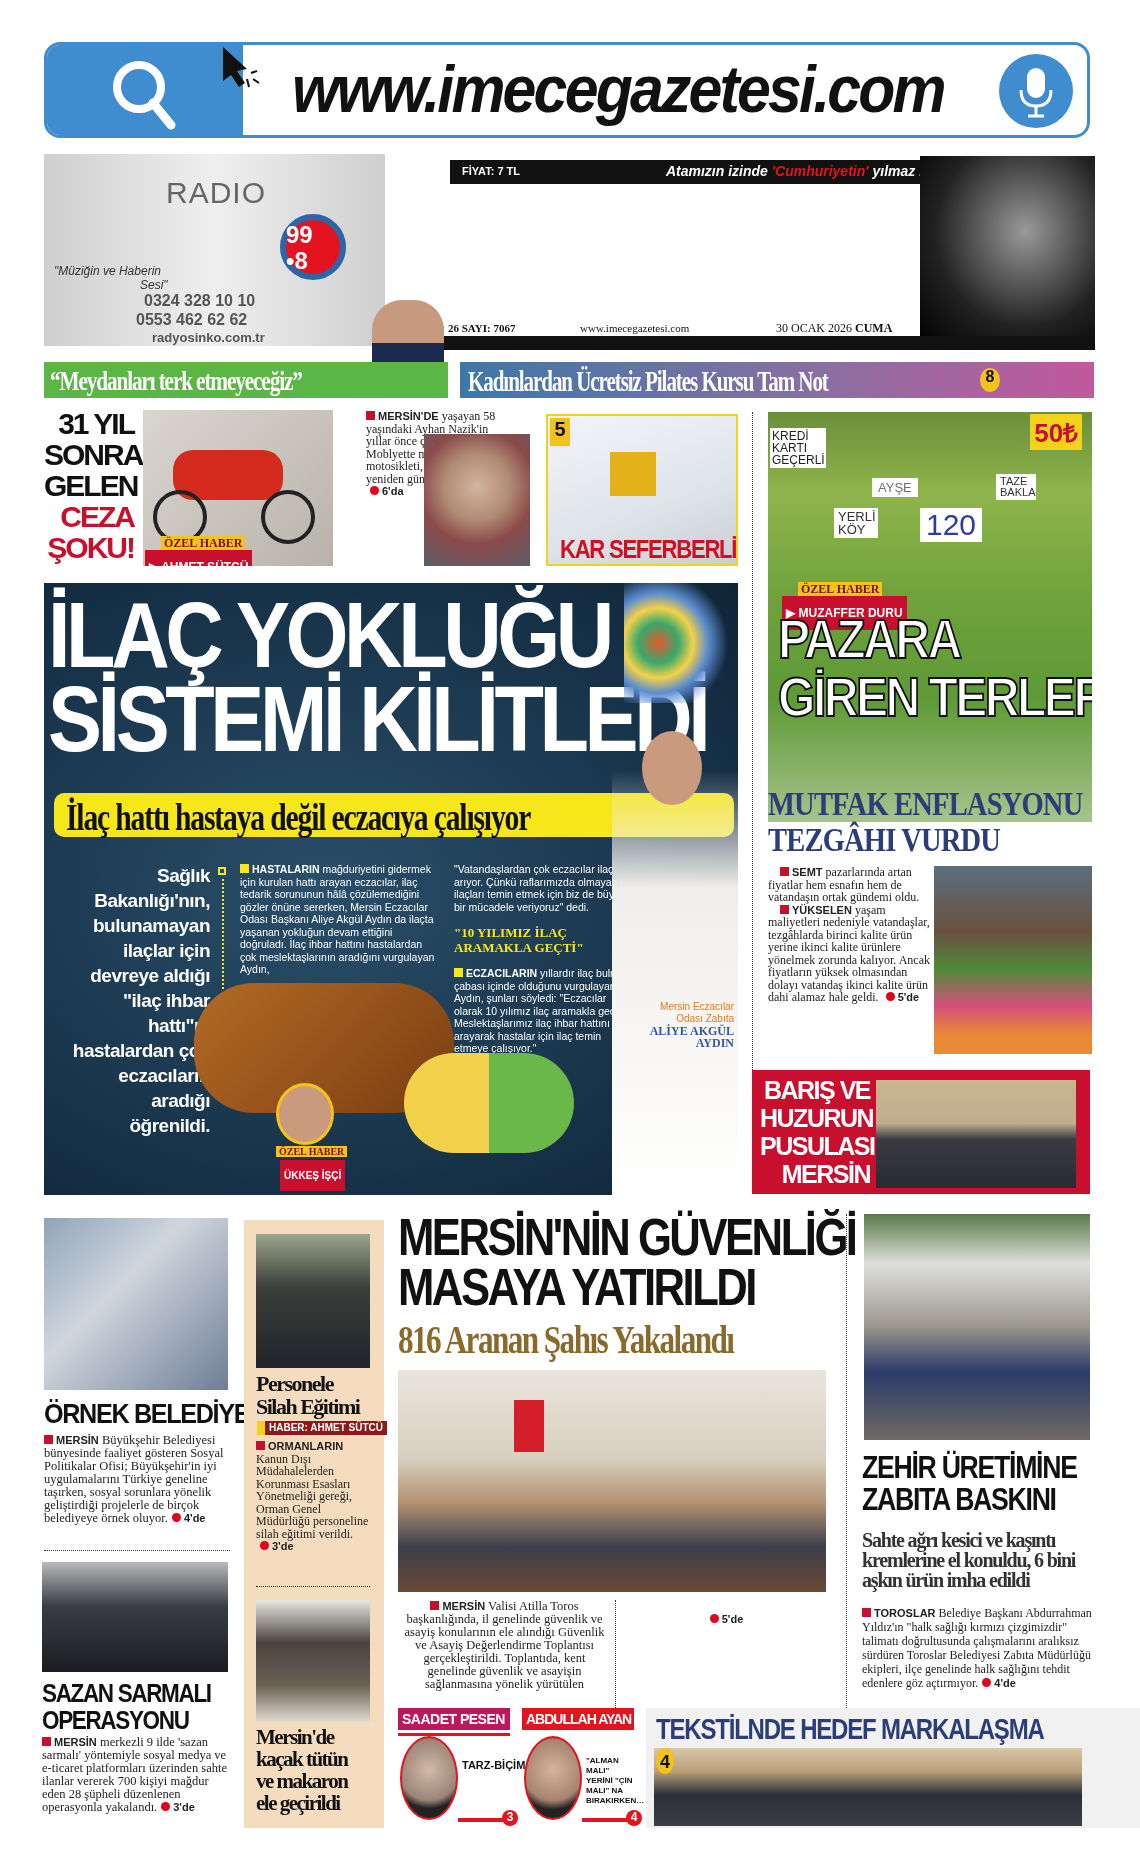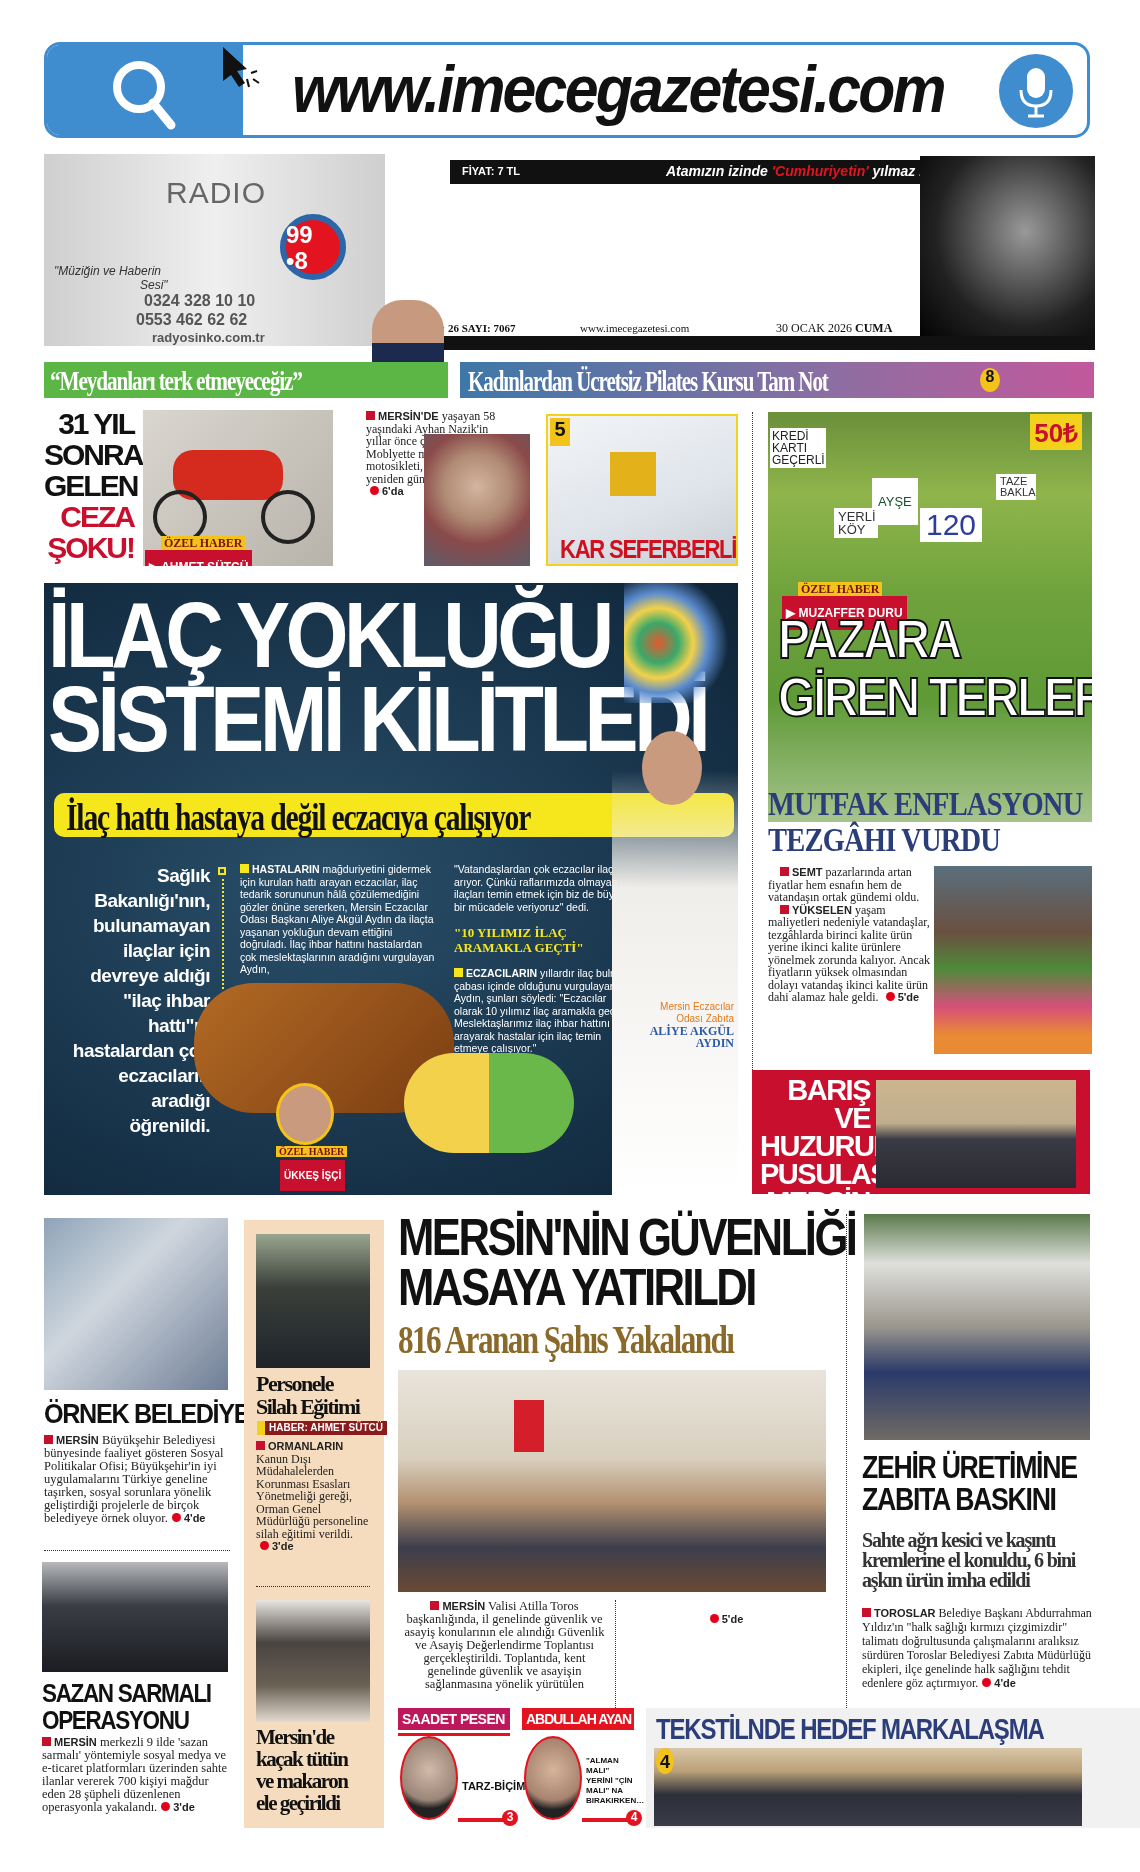--- a/index.html
+++ b/index.html
@@ -107,21 +107,21 @@
 <div class="photo" style="left:546px;top:414px;width:192px;height:152px;border:2px solid #f3d21b;background:linear-gradient(160deg,#f2f4f7,#dfe4ea 60%,#c9ced6)">
   <div class="abs" style="left:62px;top:36px;width:46px;height:44px;background:#e3b21a"></div>
   <div class="abs" style="left:2px;top:2px;width:20px;height:28px;background:#f3c21b;font-weight:bold;font-size:20px;text-align:center">5</div>
   <div class="abs" style="left:12px;top:118px;color:#d0101f;font-size:26px;font-weight:bold;letter-spacing:-1.5px;transform:scaleX(.85);transform-origin:left;white-space:nowrap">KAR SEFERBERLİĞİ</div>
 </div>
 <div class="abs dotline" style="left:752px;top:412px;height:660px"></div>
 
 <div class="photo" style="left:768px;top:412px;width:324px;height:410px;background:linear-gradient(180deg,#6a8f3a 0,#8fb54c 20%,#6fa23c 45%,#5e9a36 70%,#a7c48d 100%)">
   <div class="abs" style="right:10px;top:2px;background:#f3d21b;color:#c8102e;font-weight:bold;font-size:26px;padding:0 4px">50₺</div>
   <div class="abs" style="left:2px;top:16px;background:#fff;font-size:12px;padding:2px;width:56px;line-height:12px;color:#222">KREDİ KARTI GEÇERLİ</div>
-  <div class="abs" style="left:104px;top:66px;background:#fff;font-size:13px;padding:16px 6px;color:#14532d">AYŞE</div>
+  <div class="abs" style="left:104px;top:66px;background:#fff;font-size:13px;padding:2px 6px;color:#737373">AYŞE</div>
   <div class="abs" style="left:228px;top:62px;background:#fff;font-size:11px;padding:2px 4px;width:40px;line-height:11px;color:#333">TAZE BAKLA</div>
   <div class="abs" style="left:66px;top:96px;background:#fff;font-size:13px;padding:2px 4px;width:44px;line-height:13px;color:#333">YERLİ KÖY</div>
   <div class="abs" style="left:152px;top:96px;background:#fff;font-size:30px;padding:0 6px;color:#2c3e9a">120</div>
   <div class="abs caption-ozel" style="left:30px;top:170px">ÖZEL HABER</div>
   <div class="abs caption-red" style="left:14px;top:184px">▶ <span>MUZAFFER DURU</span></div>
   <div class="abs" style="left:10px;top:198px;color:#fff;font-size:56px;font-weight:bold;letter-spacing:-3px;-webkit-text-stroke:2px #111;line-height:58px;white-space:nowrap;transform:scaleX(.86);transform-origin:left">
       <div>PAZARA</div>
       <div>GİREN TERLER</div>
     </div>
 </div>
@@ -164,21 +164,21 @@
       <div class="serif" style="color:#2c5ba8;font-weight:bold;font-size:12px">AYDIN</div>
   </div>
   <div class="abs" style="left:150px;top:400px;width:260px;height:130px;border-radius:60px;background:linear-gradient(135deg,#b36a24,#7a3d12)"></div>
   <div class="abs" style="left:360px;top:470px;width:170px;height:100px;border-radius:50px;background:linear-gradient(90deg,#f3d14a 0,#f3d14a 50%,#6bb84a 50%)"></div>
   <div class="abs" style="left:232px;top:500px;width:58px;height:62px;border-radius:50%;border:3px solid #f3c21b;background:#c99a7e"></div>
   <div class="abs caption-ozel" style="left:232px;top:563px;font-size:10px">ÖZEL HABER</div>
   <div class="abs caption-red" style="left:236px;top:577px;font-size:10px">ÜKKEŞ İŞÇİ</div>
 </div>
 
 <div class="abs" style="left:752px;top:1070px;width:338px;height:124px;background:#c8102e">
-  <div class="abs" style="left:8px;top:6px;width:110px;text-align:right;color:#fff;font-weight:bold;font-size:29px;line-height:28px;letter-spacing:-1.5px">
+  <div class="abs" style="left:8px;top:6px;width:110px;text-align:right;color:#fff;font-weight:bold;font-size:25px;line-height:28px;letter-spacing:-1.5px">
     <div>BARIŞ VE</div>
       <div>HUZURUN</div>
       <div>PUSULASI</div>
       <div>MERSİN</div>
   </div>
   <div class="abs" style="left:124px;top:10px;width:200px;height:108px;background:linear-gradient(180deg,#cbb58e 0,#bfae8e 40%,#3a3a44 55%,#2a2a33 100%)"></div>
 </div>
 
 <div class="photo" style="left:44px;top:1218px;width:184px;height:172px;background:linear-gradient(135deg,#8fa4b8,#cfd6de 40%,#6f7e96)"></div>
 <div class="abs" style="left:44px;top:1398px;font-size:28px;font-weight:bold;letter-spacing:-1.5px;white-space:nowrap;transform:scaleX(.9);transform-origin:left">ÖRNEK BELEDİYE</div>
@@ -225,21 +225,21 @@
 <div class="abs" style="left:862px;top:1452px;font-size:31px;font-weight:bold;line-height:32px;letter-spacing:-1.5px;white-space:nowrap;transform:scaleX(.86);transform-origin:left">
     <div>ZEHİR ÜRETİMİNE</div>
     <div>ZABITA BASKINI</div>
   </div>
 <div class="abs serif" style="left:862px;top:1530px;width:228px;font-size:20px;font-weight:bold;line-height:20px;letter-spacing:-1.2px;color:#333">Sahte ağrı kesici ve kaşıntı kremlerine el konuldu, 6 bini aşkın ürün imha edildi</div>
 <div class="abs body-s" style="left:862px;top:1606px;width:230px;font-size:12px;line-height:14px"><span class="sq"></span><b class="ref">TOROSLAR</b><span> Belediye Başkanı Abdurrahman Yıldız'ın "halk sağlığı kırmızı çizgimizdir" talimatı doğrultusunda çalışmalarını aralıksız sürdüren Toroslar Belediyesi Zabıta Müdürlüğü ekipleri, ilçe genelinde halk sağlığını tehdit edenlere göz açtırmıyor.</span><span class="dot"></span><b class="ref">4'de</b></div>
 
 <div class="abs" style="left:398px;top:1708px;width:112px;height:120px">
   <div style="background:#be185d;color:#fff;font-weight:bold;font-size:14px;padding:3px 4px;border-bottom:3px solid #fff;box-shadow:0 3px 0 #e3141f;white-space:nowrap;letter-spacing:-.5px">SAADET PESEN</div>
   <div class="abs" style="left:2px;top:28px;width:58px;height:84px;border-radius:50%;border:2px solid #e3141f;background:radial-gradient(circle at 50% 40%,#d3b9a8,#9a8578 55%,#222 70%)"></div>
-  <div class="abs" style="left:64px;top:72px;font-size:11px;font-weight:bold;white-space:nowrap">TARZ-BİÇİM</div>
+  <div class="abs" style="left:64px;top:51px;font-size:11px;font-weight:bold;white-space:nowrap">TARZ-BİÇİM</div>
   <div class="abs" style="left:60px;top:110px;width:52px;height:4px;background:#e3141f"></div>
   <div class="abs" style="left:104px;top:102px;width:16px;height:16px;border-radius:50%;background:#e3141f;color:#fff;font-size:12px;font-weight:bold;text-align:center">3</div>
 </div>
 <div class="abs" style="left:522px;top:1708px;width:112px;height:120px">
   <div style="background:#e3141f;color:#fff;font-weight:bold;font-size:14px;padding:3px 4px;white-space:nowrap;letter-spacing:-1px">ABDULLAH AYAN</div>
   <div class="abs" style="left:2px;top:28px;width:58px;height:84px;border-radius:50%;border:2px solid #e3141f;background:radial-gradient(circle at 50% 40%,#d6b49a,#a88470 55%,#222 72%)"></div>
   <div class="abs" style="left:64px;top:48px;width:50px;font-size:8px;font-weight:bold;line-height:10px">"ALMAN MALI" YERİNİ "ÇİN MALI" NA BIRAKIRKEN…</div>
   <div class="abs" style="left:60px;top:110px;width:52px;height:4px;background:#e3141f"></div>
   <div class="abs" style="left:104px;top:102px;width:16px;height:16px;border-radius:50%;background:#e3141f;color:#fff;font-size:12px;font-weight:bold;text-align:center">4</div>
 </div>

